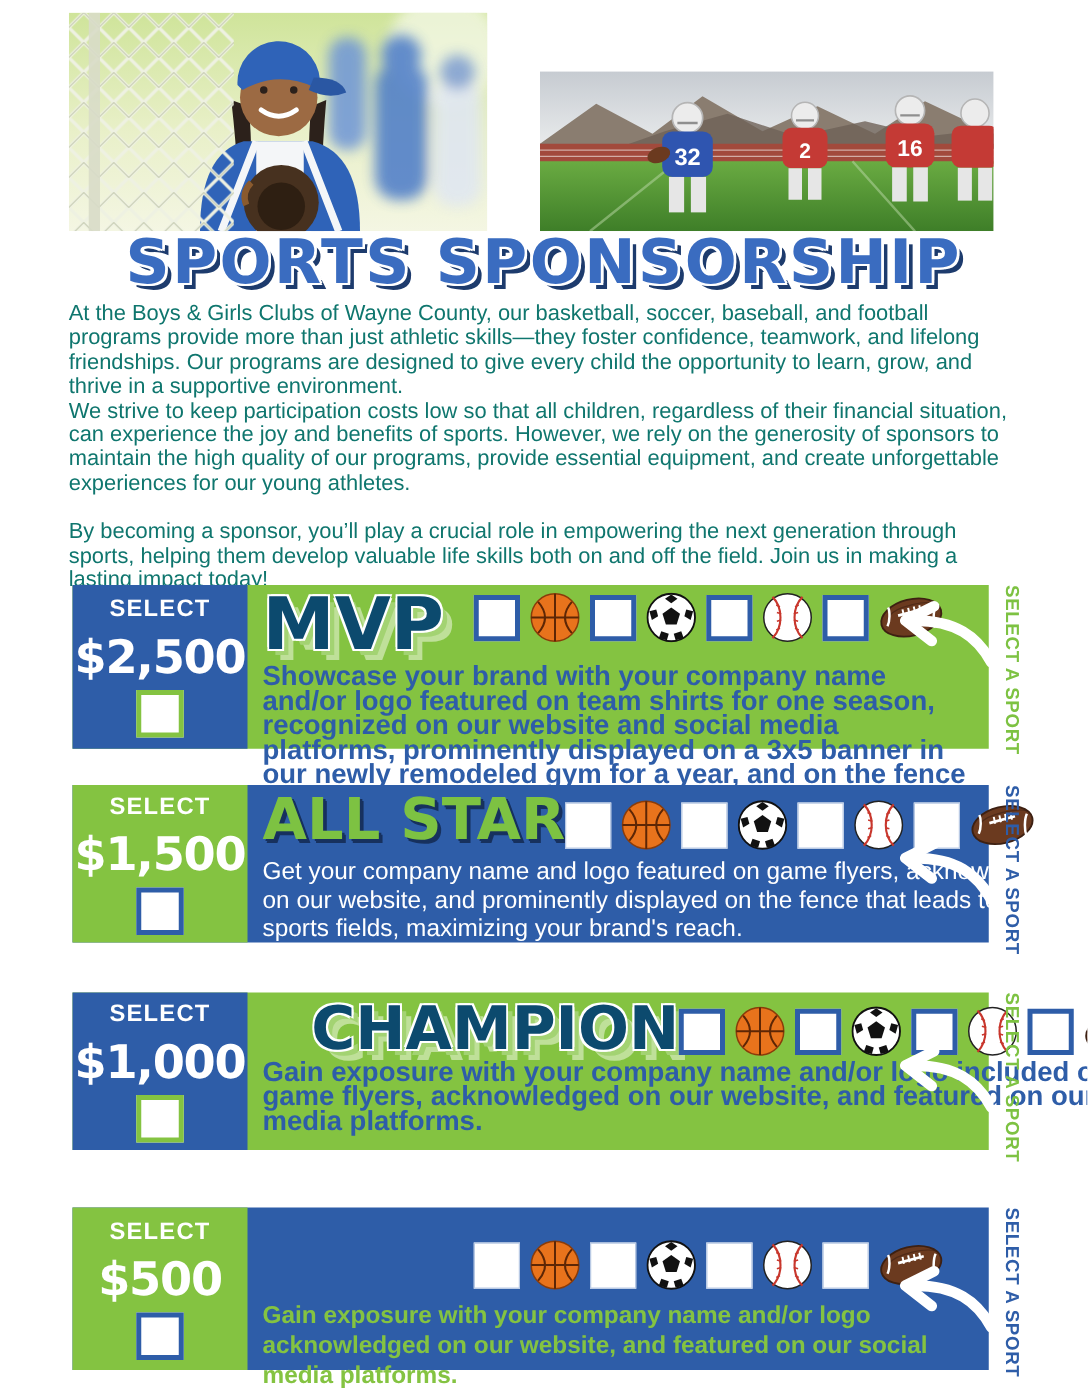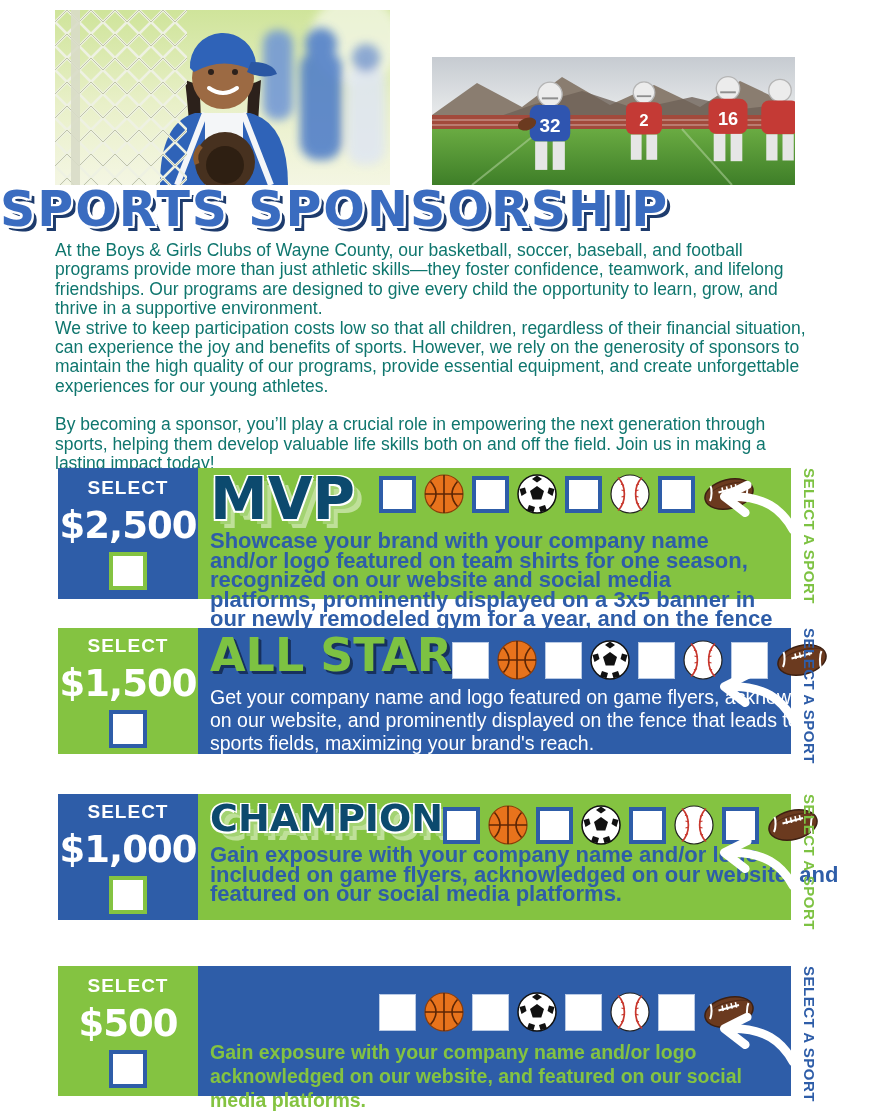--- a/index.html
+++ b/index.html
@@ -6,21 +6,21 @@
   .page{position:relative;width:870px;height:1118px;background:#fff;overflow:hidden;
         font-family:"Liberation Sans",sans-serif;}
 
   
   .photo{position:absolute;overflow:hidden;}
   #photo-baseball{left:55px;top:10px;width:335px;height:175px;}
   #photo-football{left:432px;top:57px;width:363px;height:128px;}
   .photo svg{display:block;width:100%;height:100%;}
 
   
-  .page-title{position:absolute;left:0;top:181px;width:100%;text-align:left;margin:0;
+  .page-title{position:absolute;left:0;top:181px;width:100%;text-align:center;margin:0;
     font-family:"DejaVu Sans",sans-serif;font-weight:bold;font-size:49px;letter-spacing:2px;
     color:#3a6cc0;
     text-shadow:-2px -2px 0 #fff,2px -2px 0 #fff,-2px 2px 0 #fff,2px 2px 0 #fff,
                 0 -2px 0 #fff,0 2px 0 #fff,-2px 0 0 #fff,2px 0 0 #fff,5px 5px 0 #1d3b6d;}
 
   
   .intro{position:absolute;left:55px;top:241px;width:762px;color:#0f766e;
     font-size:17.5px;line-height:19.4px;}
   .intro p{margin:0;}
   .intro p.gap{margin-top:19px;}
@@ -50,21 +50,21 @@
   .t4 .tier-body{padding-top:20px;}
 
   .tier-top{display:flex;align-items:flex-start;}
   .tier-title{margin:0;font-family:"DejaVu Sans",sans-serif;font-weight:bold;line-height:1.02;white-space:nowrap;}
   .title-blue{color:#0c4a6e;
     text-shadow:-1.5px -1.5px 0 #fff,1.5px -1.5px 0 #fff,-1.5px 1.5px 0 #fff,1.5px 1.5px 0 #fff,
                 5px 5px 0 #a3d372,9px 9px 0 #bfe099;}
   .title-green{color:#7DC242;text-shadow:2px 2px 0 #17315e,3px 3px 0 #17315e;}
   .sz-mvp{font-size:58px;}
   .sz-allstar{font-size:46px;text-align:right;}
-  .sz-champion{font-size:38px;}
+  .sz-champion{font-size:48px;margin-left:39px;}
   .sz-teamplayer{font-size:38px;}
 
   .sport-row{margin-left:auto;display:flex;align-items:center;gap:8px;padding-top:4px;padding-right:26px;}
   .t2 .sport-row{padding-top:8px;}
   .t3 .sport-row{padding-top:6px;}
   .t4 .sport-row{padding-top:6px;}
   .sport-check{display:inline-block;width:37px;height:37px;background:#fff;box-sizing:border-box;}
   .theme-green .sport-check{border:4px solid #2E5DA8;}
   .theme-blue  .sport-check{border:1px solid #b8c9e4;}
   .ball{width:40px;height:40px;}

